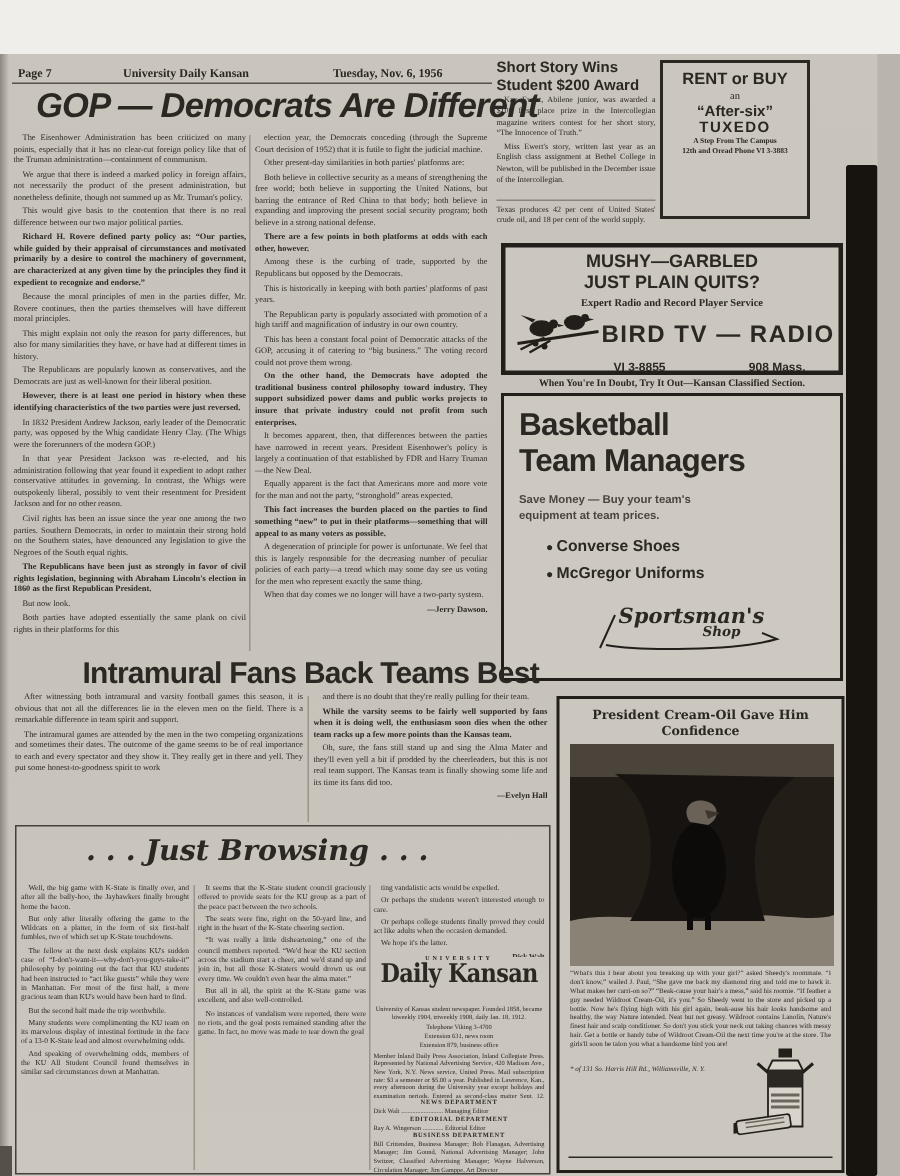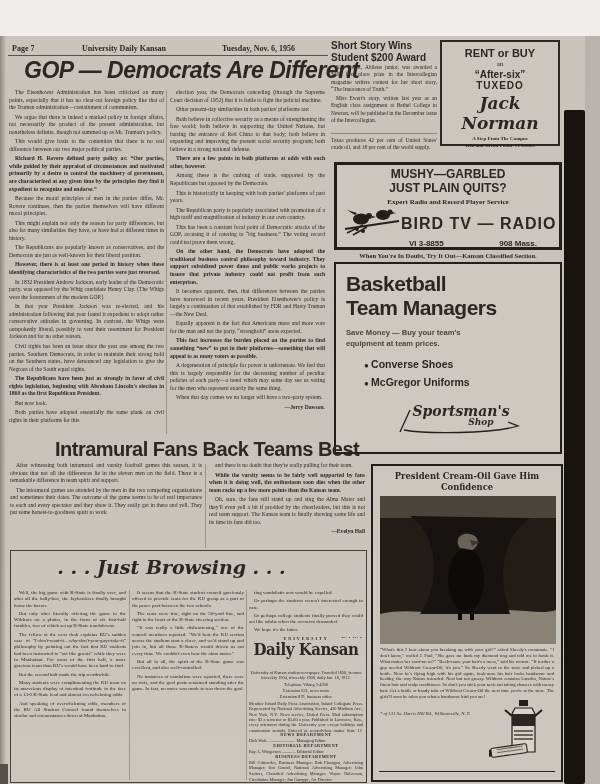--- a/index.html
+++ b/index.html
@@ -37,21 +37,21 @@
   .body-text p.r{text-align:right;text-indent:0;font-weight:bold;}
   .vrule{border-left:1px solid #9a948b;}
 
   
   .ss-head{font-family:"Liberation Sans",sans-serif;font-weight:bold;font-size:10px;line-height:1.15;}
   .ss-text{font-size:5.4px;line-height:1.35;text-align:justify;}
   .ss-text p{margin:0 0 2px 0;text-indent:5px;}
   .ss-filler{margin-top:5px;border-top:1px solid #8a857d;padding-top:3px;}
 
   
-  .tux-ad{left:440px;top:40px;width:120px;height:106px;border:2px solid #2b2823;
+  .tux-ad{left:440px;top:40px;width:100px;height:106px;border:2px solid #2b2823;
     background:#cbc6be;text-align:center;padding-top:5px;box-sizing:border-box;}
   .tux-ad .l1{font-family:"Liberation Sans",sans-serif;font-weight:bold;font-size:11px;}
   .tux-ad .l2{font-size:7px;margin:1px 0;}
   .tux-ad .l3{font-family:"Liberation Sans",sans-serif;font-weight:bold;font-size:10px;}
   .tux-ad .l4{font-family:"Liberation Sans",sans-serif;font-weight:bold;font-size:10px;letter-spacing:1px;}
   .tux-ad .brand{font-family:"DejaVu Serif",serif;font-style:italic;font-weight:bold;
     font-size:17px;margin:2px 0 2px 0;}
   .tux-ad .tag{font-weight:bold;font-size:5px;line-height:1.4;}
 
   
@@ -170,21 +170,20 @@
     <p>Kay Ewert, Abilene junior, was awarded a $100 first place prize in the Intercollegian magazine writers contest for her short story, “The Innocence of Truth.”</p>
     <p>Miss Ewert's story, written last year as an English class assignment at Bethel College in Newton, will be published in the December issue of the Intercollegian.</p>
   </div>
 <div class="abs ss-text ss-filler" style="left:331px;top:128px;width:106px;">Texas produces 42 per cent of United States' crude oil, and 18 per cent of the world supply.</div>
 
 <div class="abs tux-ad">
   <div class="l1">RENT or BUY</div>
   <div class="l2">an</div>
   <div class="l3">“After-six”</div>
   <div class="l4">TUXEDO</div>
-  <div class="brand">Jack Norman</div>
   <div class="tag">A Step From The Campus</div>
   <div class="tag">12th and Oread  Phone VI 3-3883</div>
 </div>
 
 <div class="abs bird-ad">
   <div class="h">MUSHY—GARBLED</div>
   <div class="h">JUST PLAIN QUITS?</div>
   <div class="sub">Expert Radio and Record Player Service</div>
   <div class="bird-row">
     <span>

